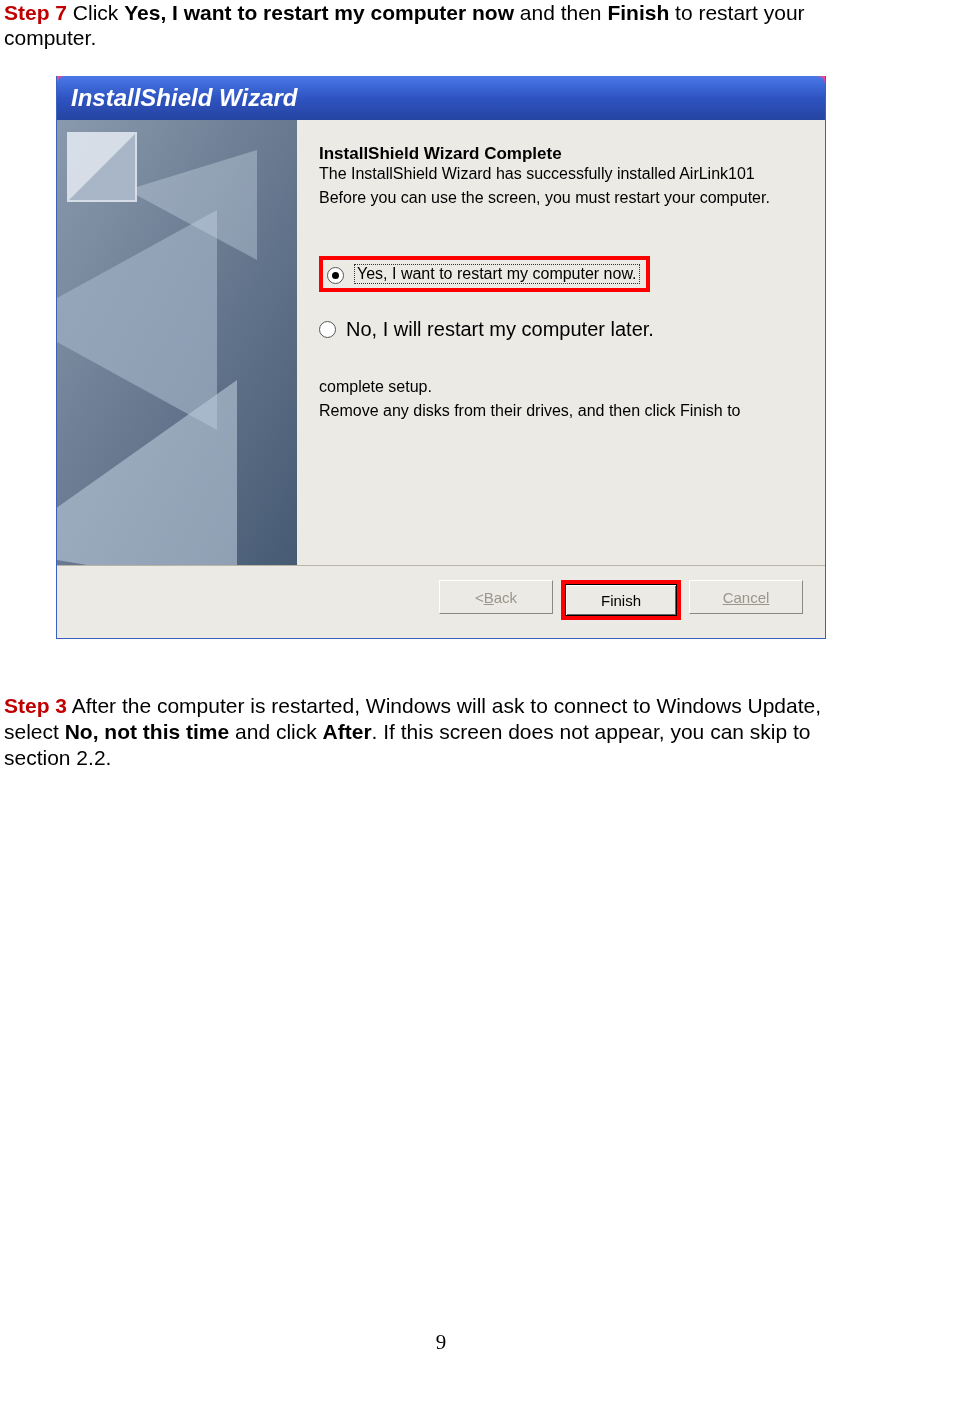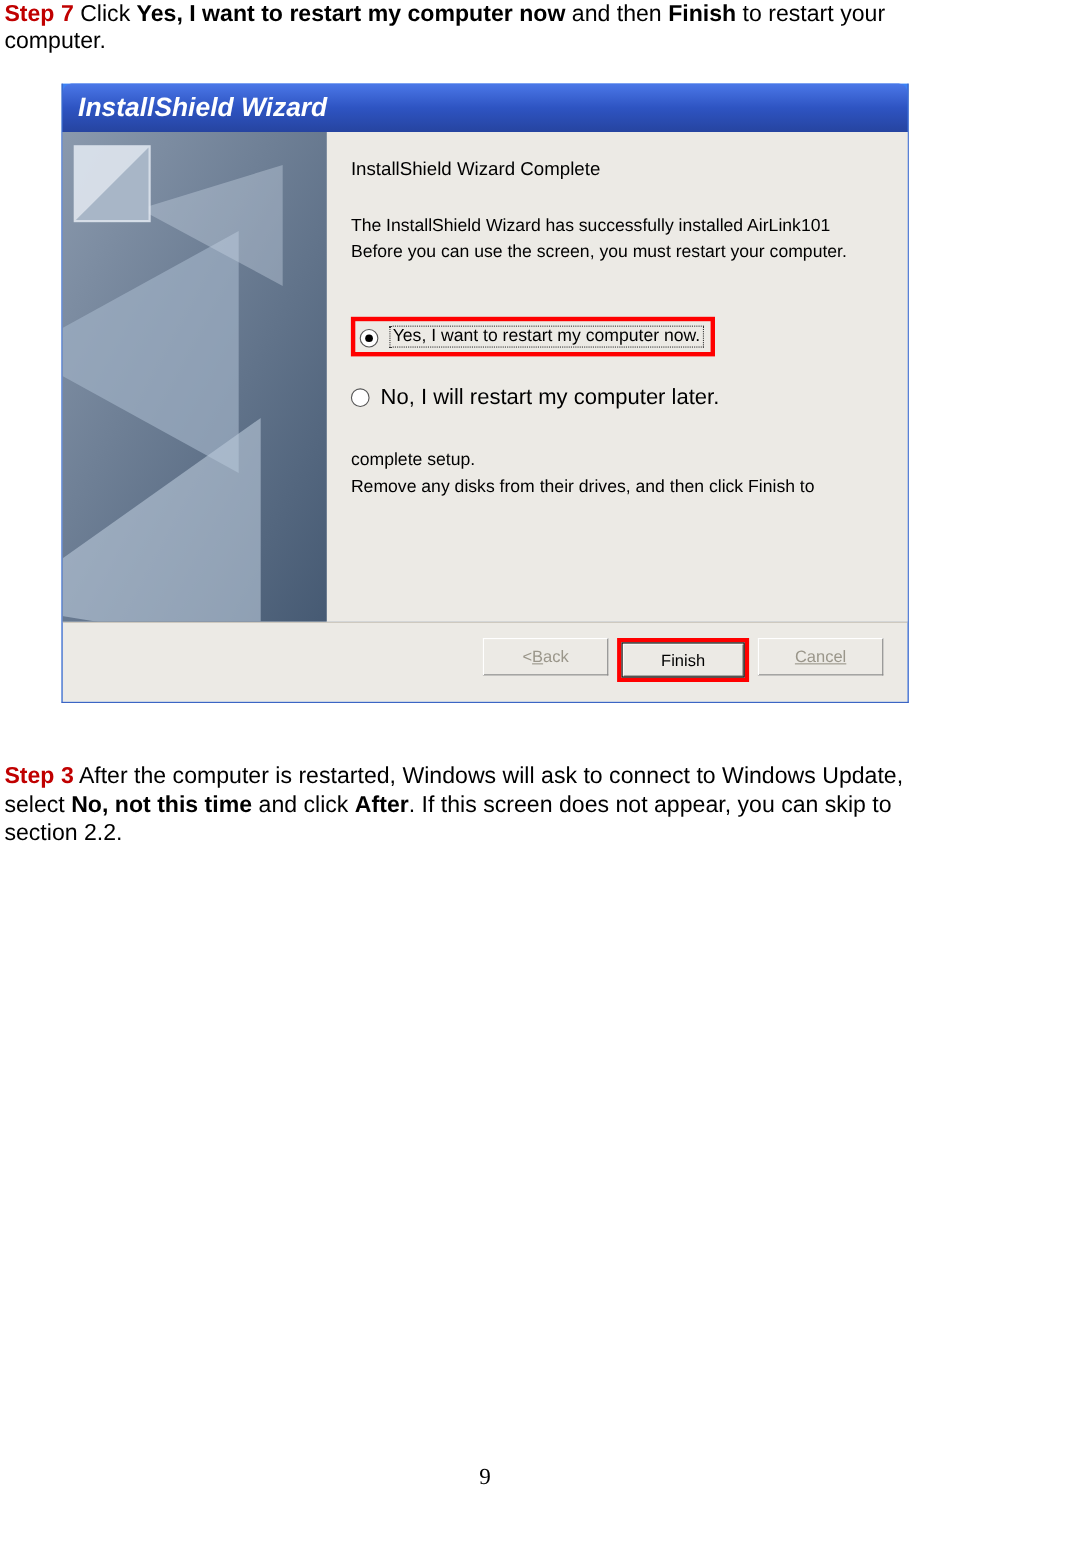--- a/index.html
+++ b/index.html
@@ -23,21 +23,21 @@
   .step-label { color: #c00000; font-weight: bold; }
   .bold { font-weight: bold; }
 
   
   .wizard-window {
     width: 770px;
     margin: 26px auto 0 auto;
     border: 1px solid #3b61bf;
     border-top: none;
     box-sizing: border-box;
-    background: #3b82f6;
+    background: #ec4899;
   }
   .titlebar {
     height: 44px;
     background: linear-gradient(to bottom,#4b78e8 0%,#2e54c2 50%,#2644a0 100%);
     border-top-left-radius: 8px;
     border-top-right-radius: 8px;
     display: flex;
     align-items: center;
     padding-left: 14px;
     position: relative;
@@ -63,23 +63,23 @@
   .sidebar svg { position:absolute; top:0; left:0; }
   .content {
     flex: 1;
     background: #eceae5;
     padding: 24px 22px 10px 22px;
     font-family: Tahoma, sans-serif;
     font-size: 16px;
     color: #000;
   }
   .content-title {
-    font-weight: normal;
+    font-weight: bold;
     font-size: 17px;
-    margin-bottom: 32px;
+    margin-bottom: 0;
   }
   .content-text { margin-bottom: 4px; line-height: 1.25; }
 
   .radio-row {
     display: flex;
     align-items: center;
     margin: 6px 0;
     font-size: 20px;
   }
   .radio-outer {

